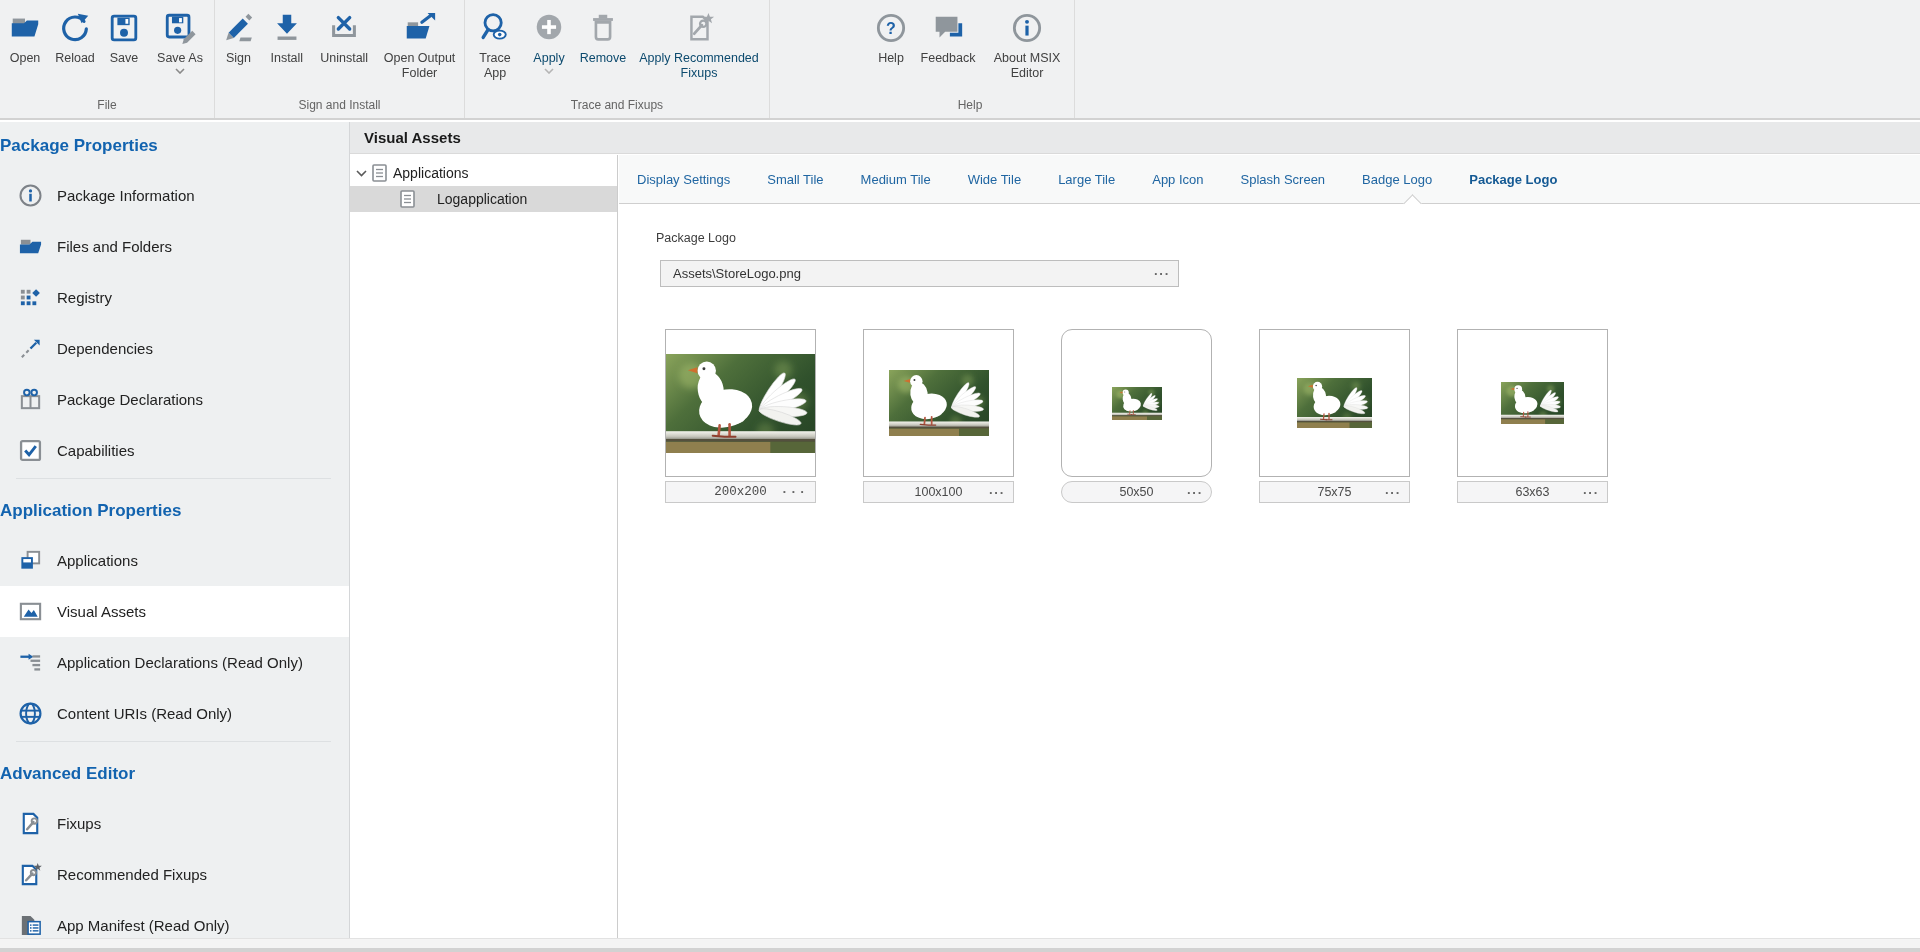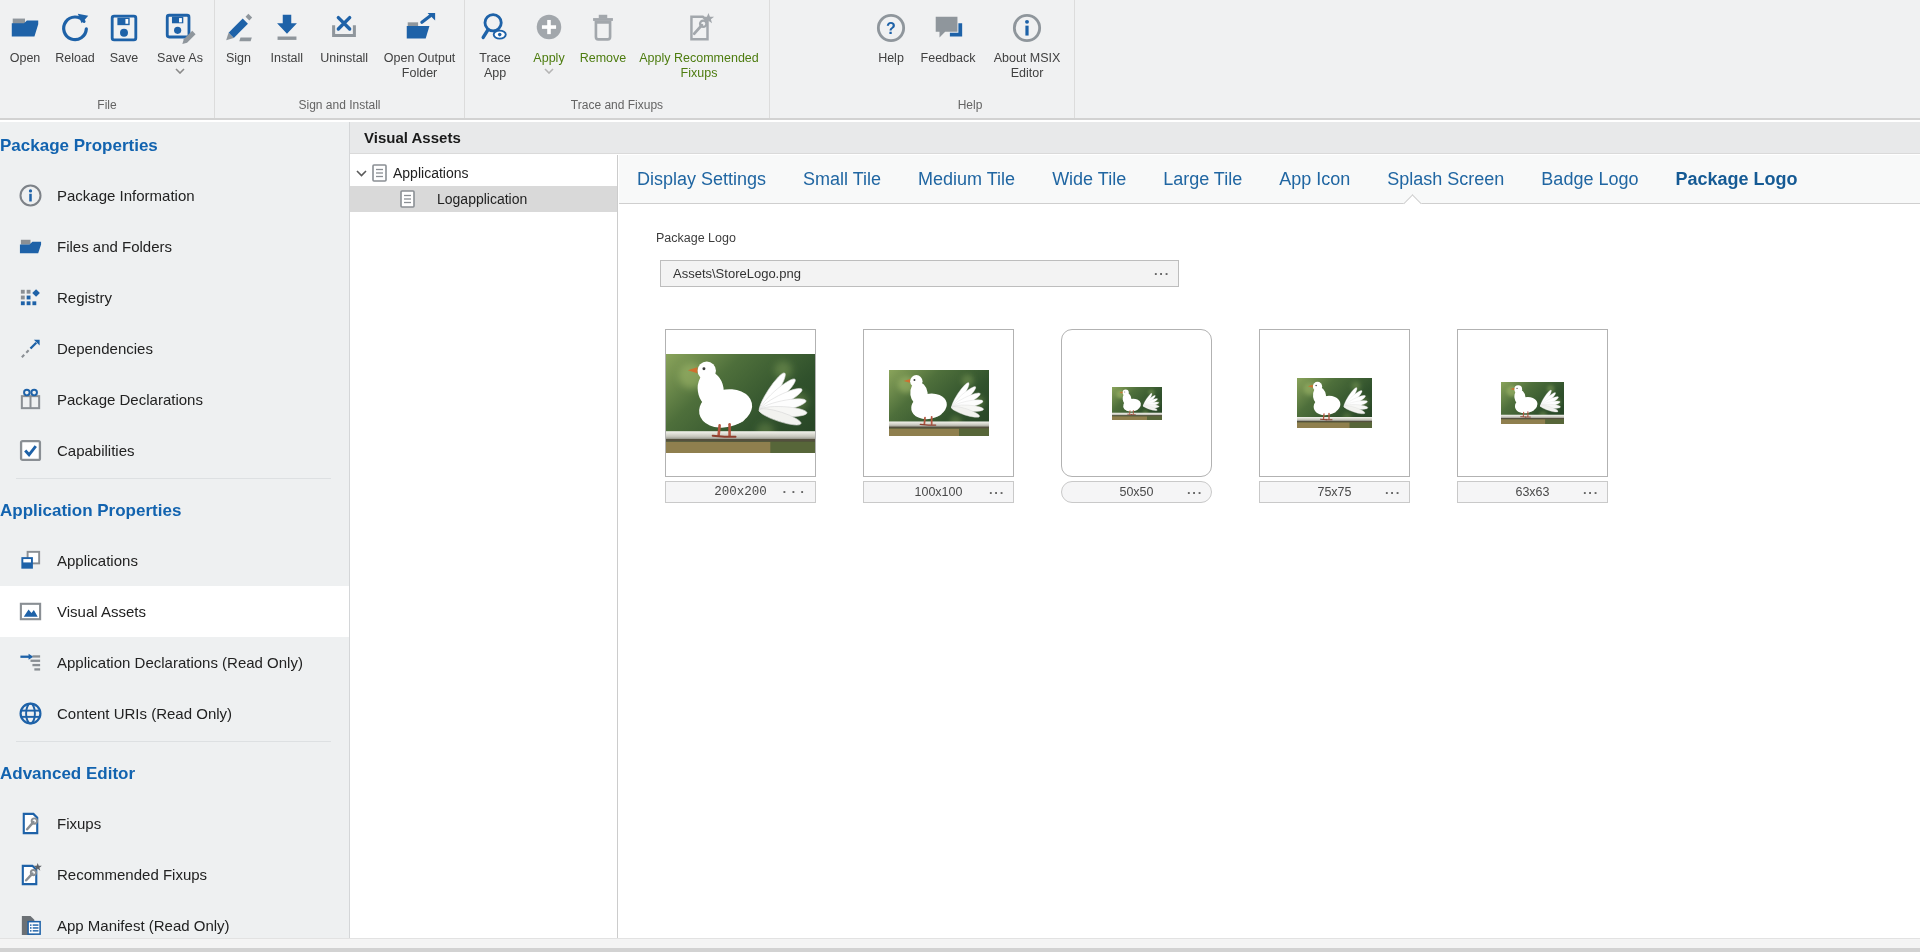--- a/index.html
+++ b/index.html
@@ -8,21 +8,21 @@
 
   
   #ribbon { position:absolute; left:0; top:0; width:1920px; height:120px;
     background:#f0f1f2; border-bottom:2px solid #d2d2d2; }
   .rgroup { position:absolute; top:0; height:118px; border-right:1px solid #dcdcdc; }
   .rbtns { position:absolute; top:8px; left:0; right:0; display:flex;
     justify-content:space-evenly; align-items:flex-start; }
   .rbtn { display:flex; flex-direction:column; align-items:center; cursor:default; }
   .rbtn .ric { height:40px; display:flex; align-items:center; justify-content:center; }
   .rbtn .rlabel { font-size:12.5px; line-height:15px; color:#414141; text-align:center; margin-top:3px; }
-  .rbtn.disabled .rlabel { color:#4d7c0f; }
+  .rbtn.disabled .rlabel { color:#0c4a6e; }
   .chev { margin-top:2px; }
   .glabel { position:absolute; bottom:6px; left:0; right:0; text-align:center;
     font-size:12px; color:#646464; }
 
   
   #sidebar { position:absolute; left:0; top:122px; width:350px; height:816px;
     background:#eef0f1; border-right:1px solid #d4d6d8; }
   .shead { height:48px; display:flex; align-items:center; padding-left:0;
     font-size:17px; font-weight:bold; color:#1263af;text-align:right; }
   .shead.mt { margin-top:8px; }
@@ -42,21 +42,21 @@
     background:#fff; border-right:1px solid #cccccc; padding-top:5px; }
   .trow { height:26px; display:flex; align-items:center; font-size:14px; color:#1e1e1e; }
   .trow .tchev { width:14px; margin-left:6px; }
   .trow .tdoc { margin:0 6px 0 2px; display:flex; }
   .trow.child { background:#d9d9d9;gap:16px; }
   .trow.child .tdoc { margin-left:50px; }
 
   #tabstrip { position:absolute; left:619px; top:155px; width:1301px; height:49px;
     background:#f8f9f9; border-bottom:1px solid #cfcfcf; display:flex; align-items:center;
     padding-left:18px; gap:37px; }
-  .tab { font-size:18px; color:#2066a2; cursor:default; white-space:nowrap; }
+  .tab { font-size:13px; color:#2066a2; cursor:default; white-space:nowrap; }
   .tab.sel { font-weight:bold; color:#155a94; }
   #tabnotch { position:absolute; left:787px; bottom:-7px; width:13px; height:13px;
     background:#ffffff; border-left:1px solid #cfcfcf; border-top:1px solid #cfcfcf;
     transform:rotate(45deg); }
 
   #panel { position:absolute; left:619px; top:205px; width:1301px; height:733px; background:#fff; }
   #field-label { position:absolute; left:37px; top:26px; font-size:12.5px; color:#3c3c3c; }
   #logo-input { position:absolute; left:41px; top:55px; width:519px; height:27px;
     background:#f3f3f3; border:1px solid #bdbdbd; font-size:13px; color:#333;
     display:flex; align-items:center; padding-left:12px; }

